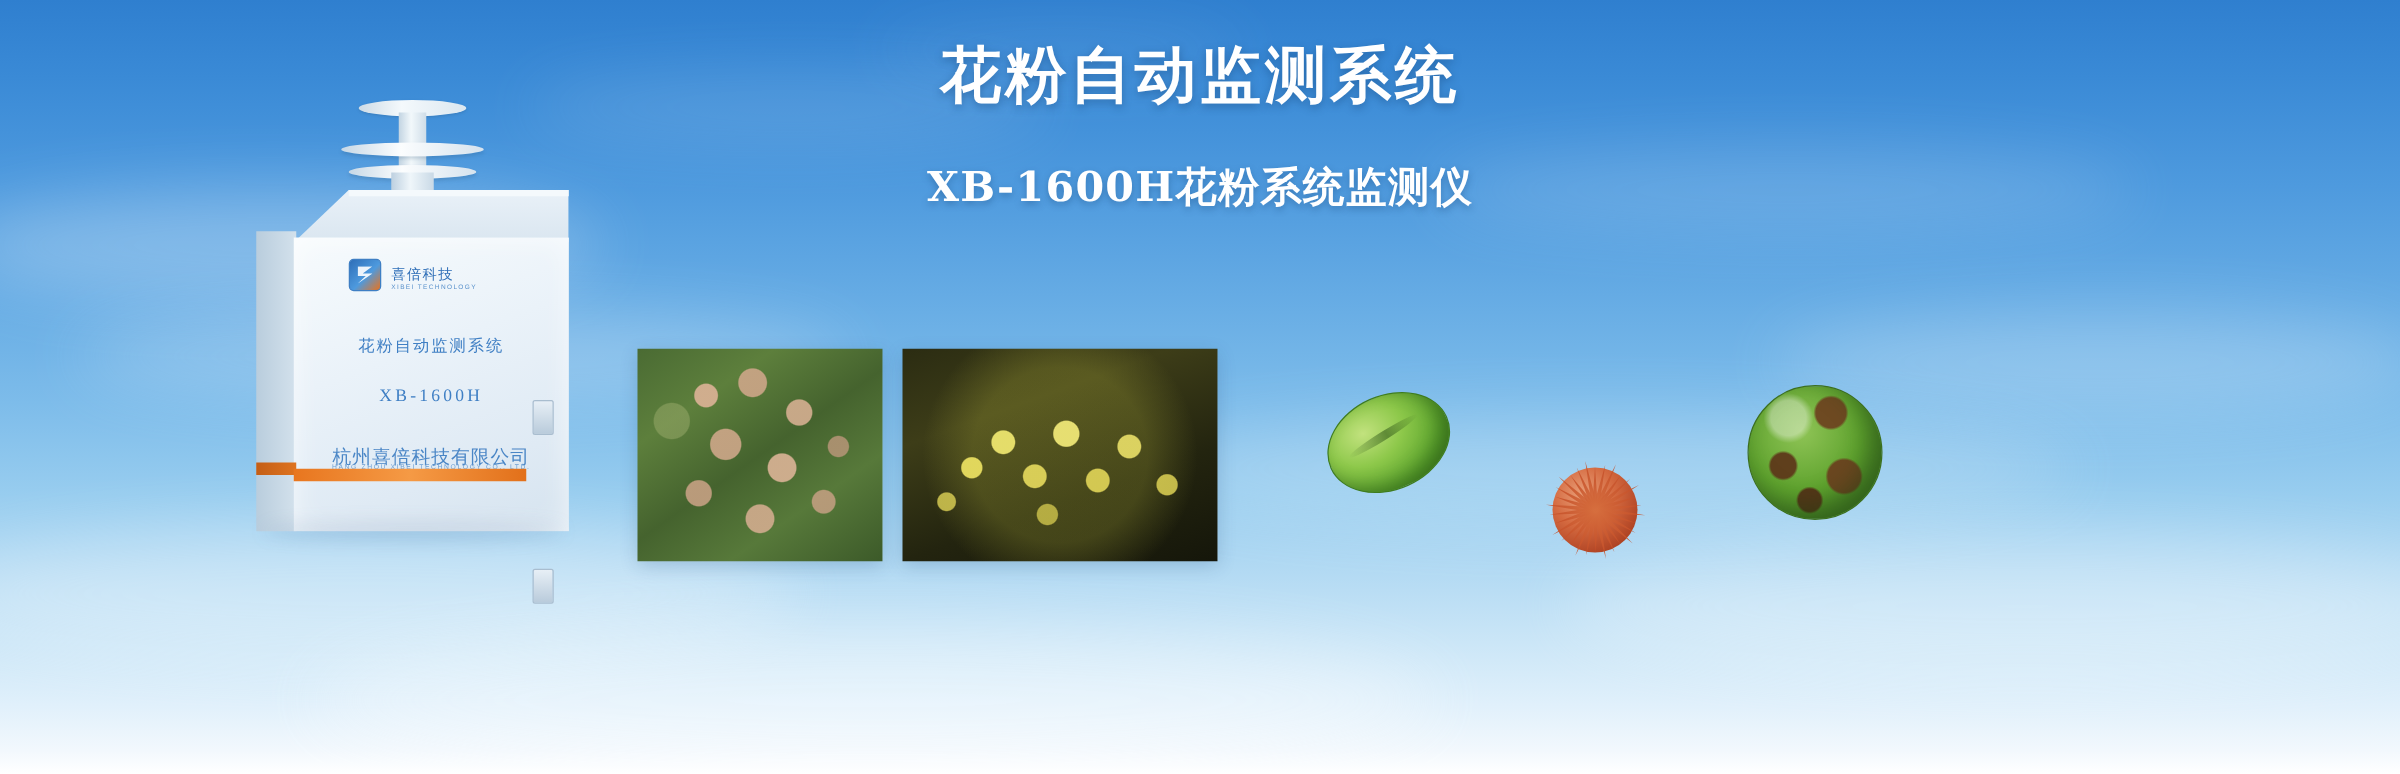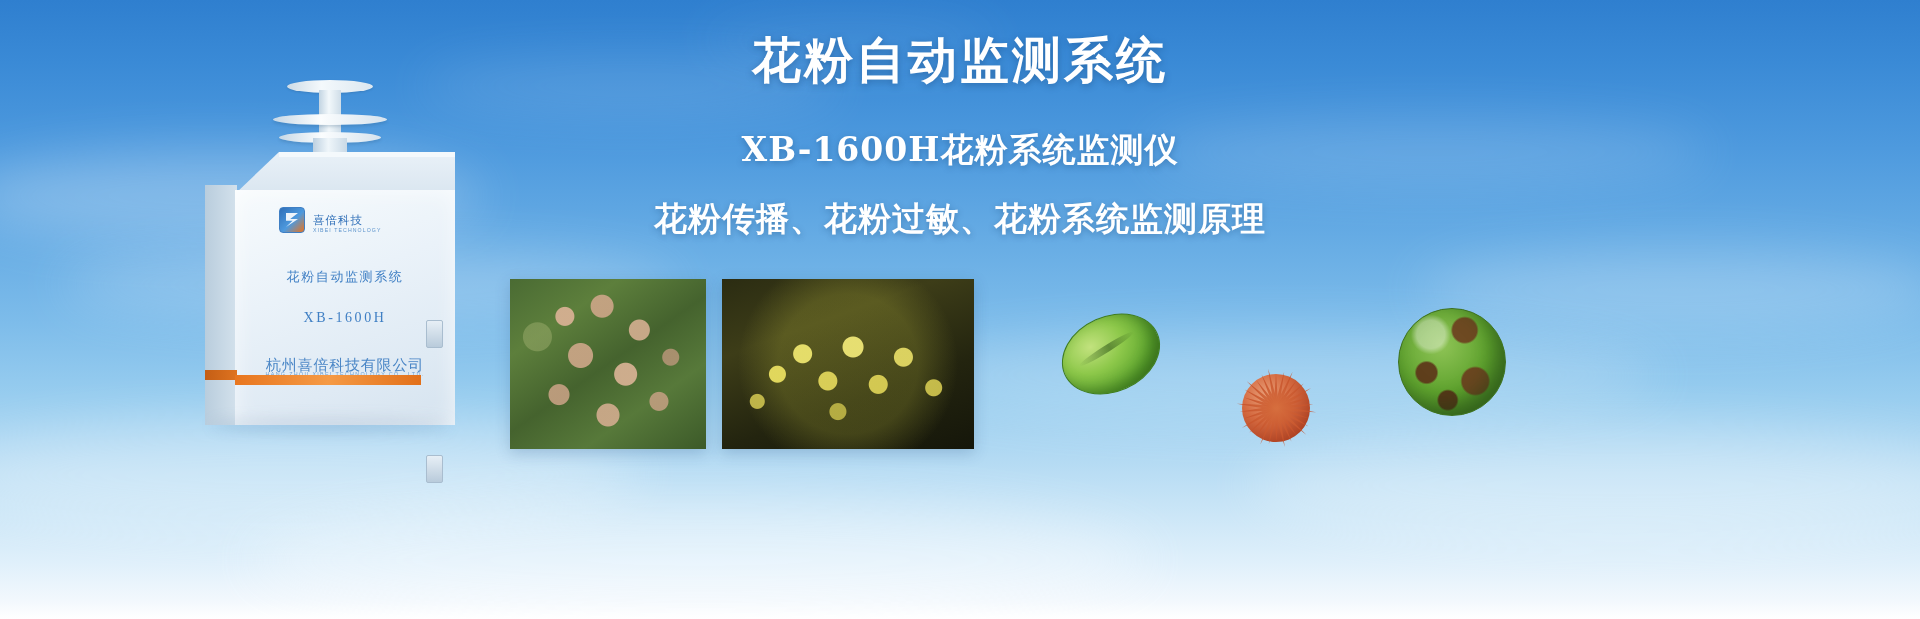--- a/index.html
+++ b/index.html
@@ -309,21 +309,20 @@
   <div class="cloud c5"></div>
   <div class="cloud c6"></div>
   <div class="cloud c7"></div>
   <div class="cloud c8"></div>
   <div class="cloud c9"></div>
   <div class="cloud c10"></div>
 
   <div class="headline">
     <div class="h-title">花粉自动监测系统</div>
     <div class="h-sub1">XB-1600H花粉系统监测仪</div>
-    <div class="h-sub2">花粉传播、花粉过敏、花粉系统监测原理</div>
   </div>
 
   <div class="device">
     <div class="dev-stack-top"></div>
     <div class="dev-stack-neck"></div>
     <div class="dev-disc d1"></div>
     <div class="dev-disc d2"></div>
     <div class="dev-base-neck"></div>
 
     <div class="dev-lid"></div>

